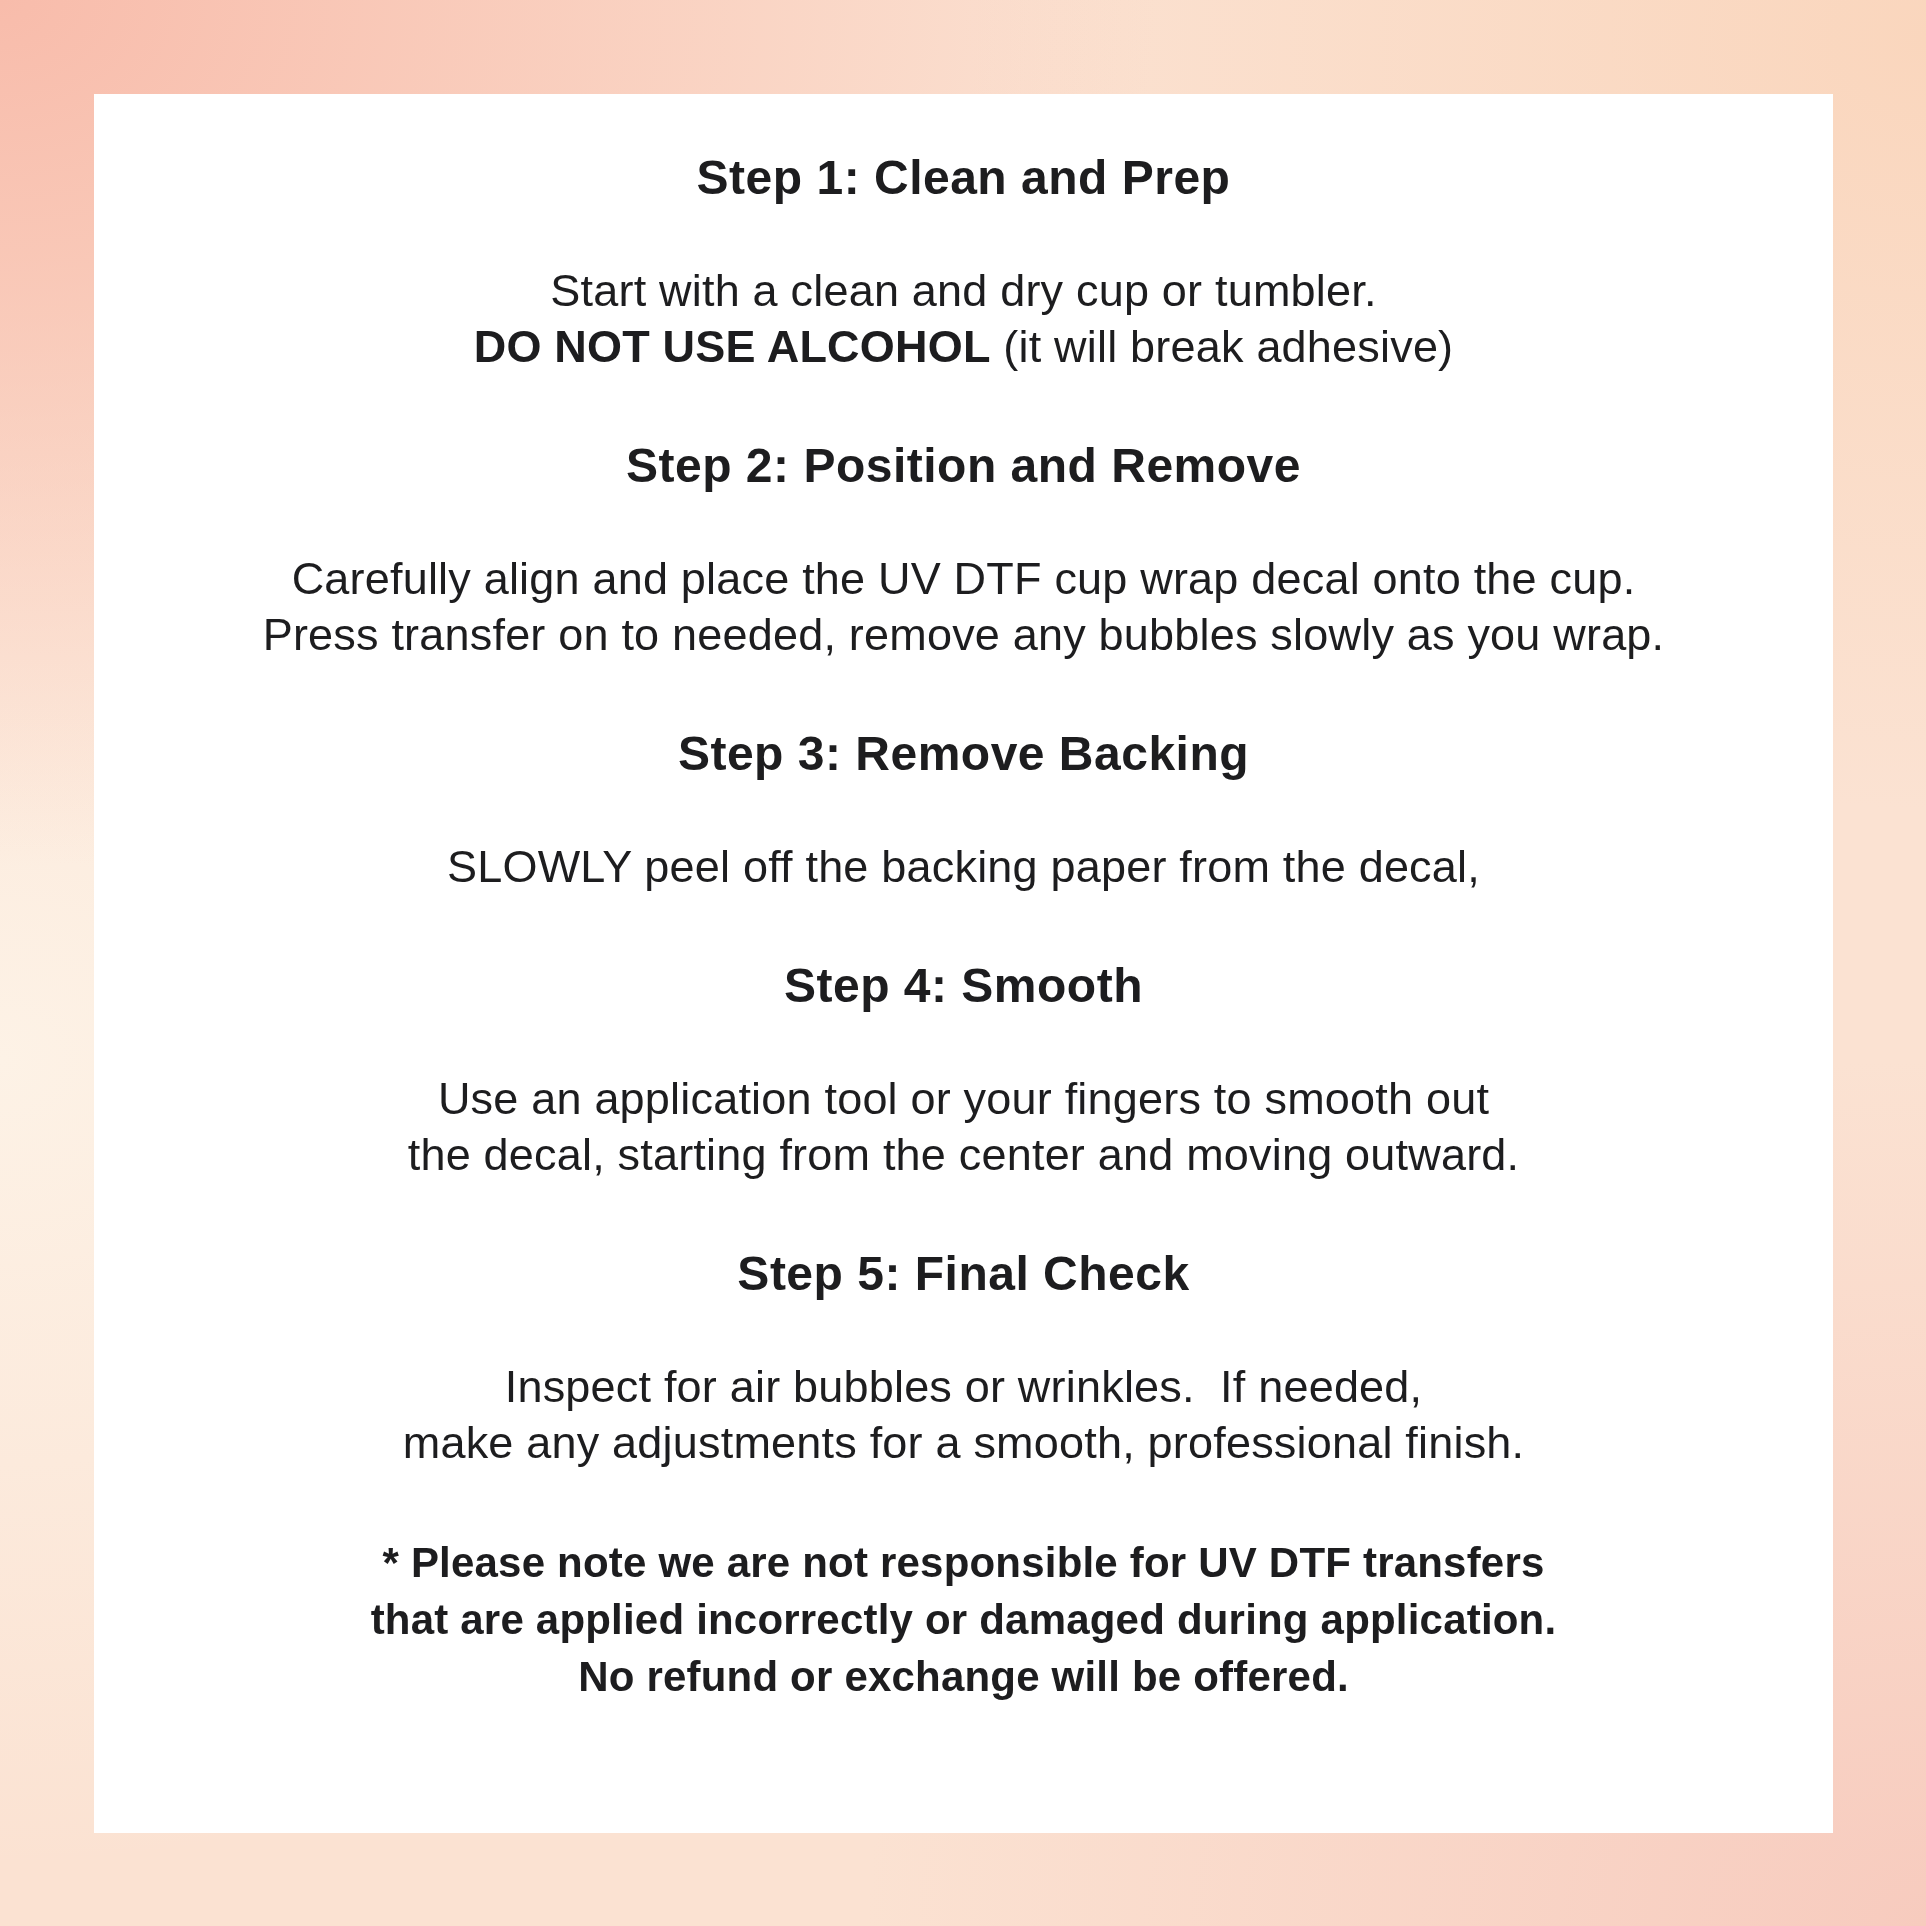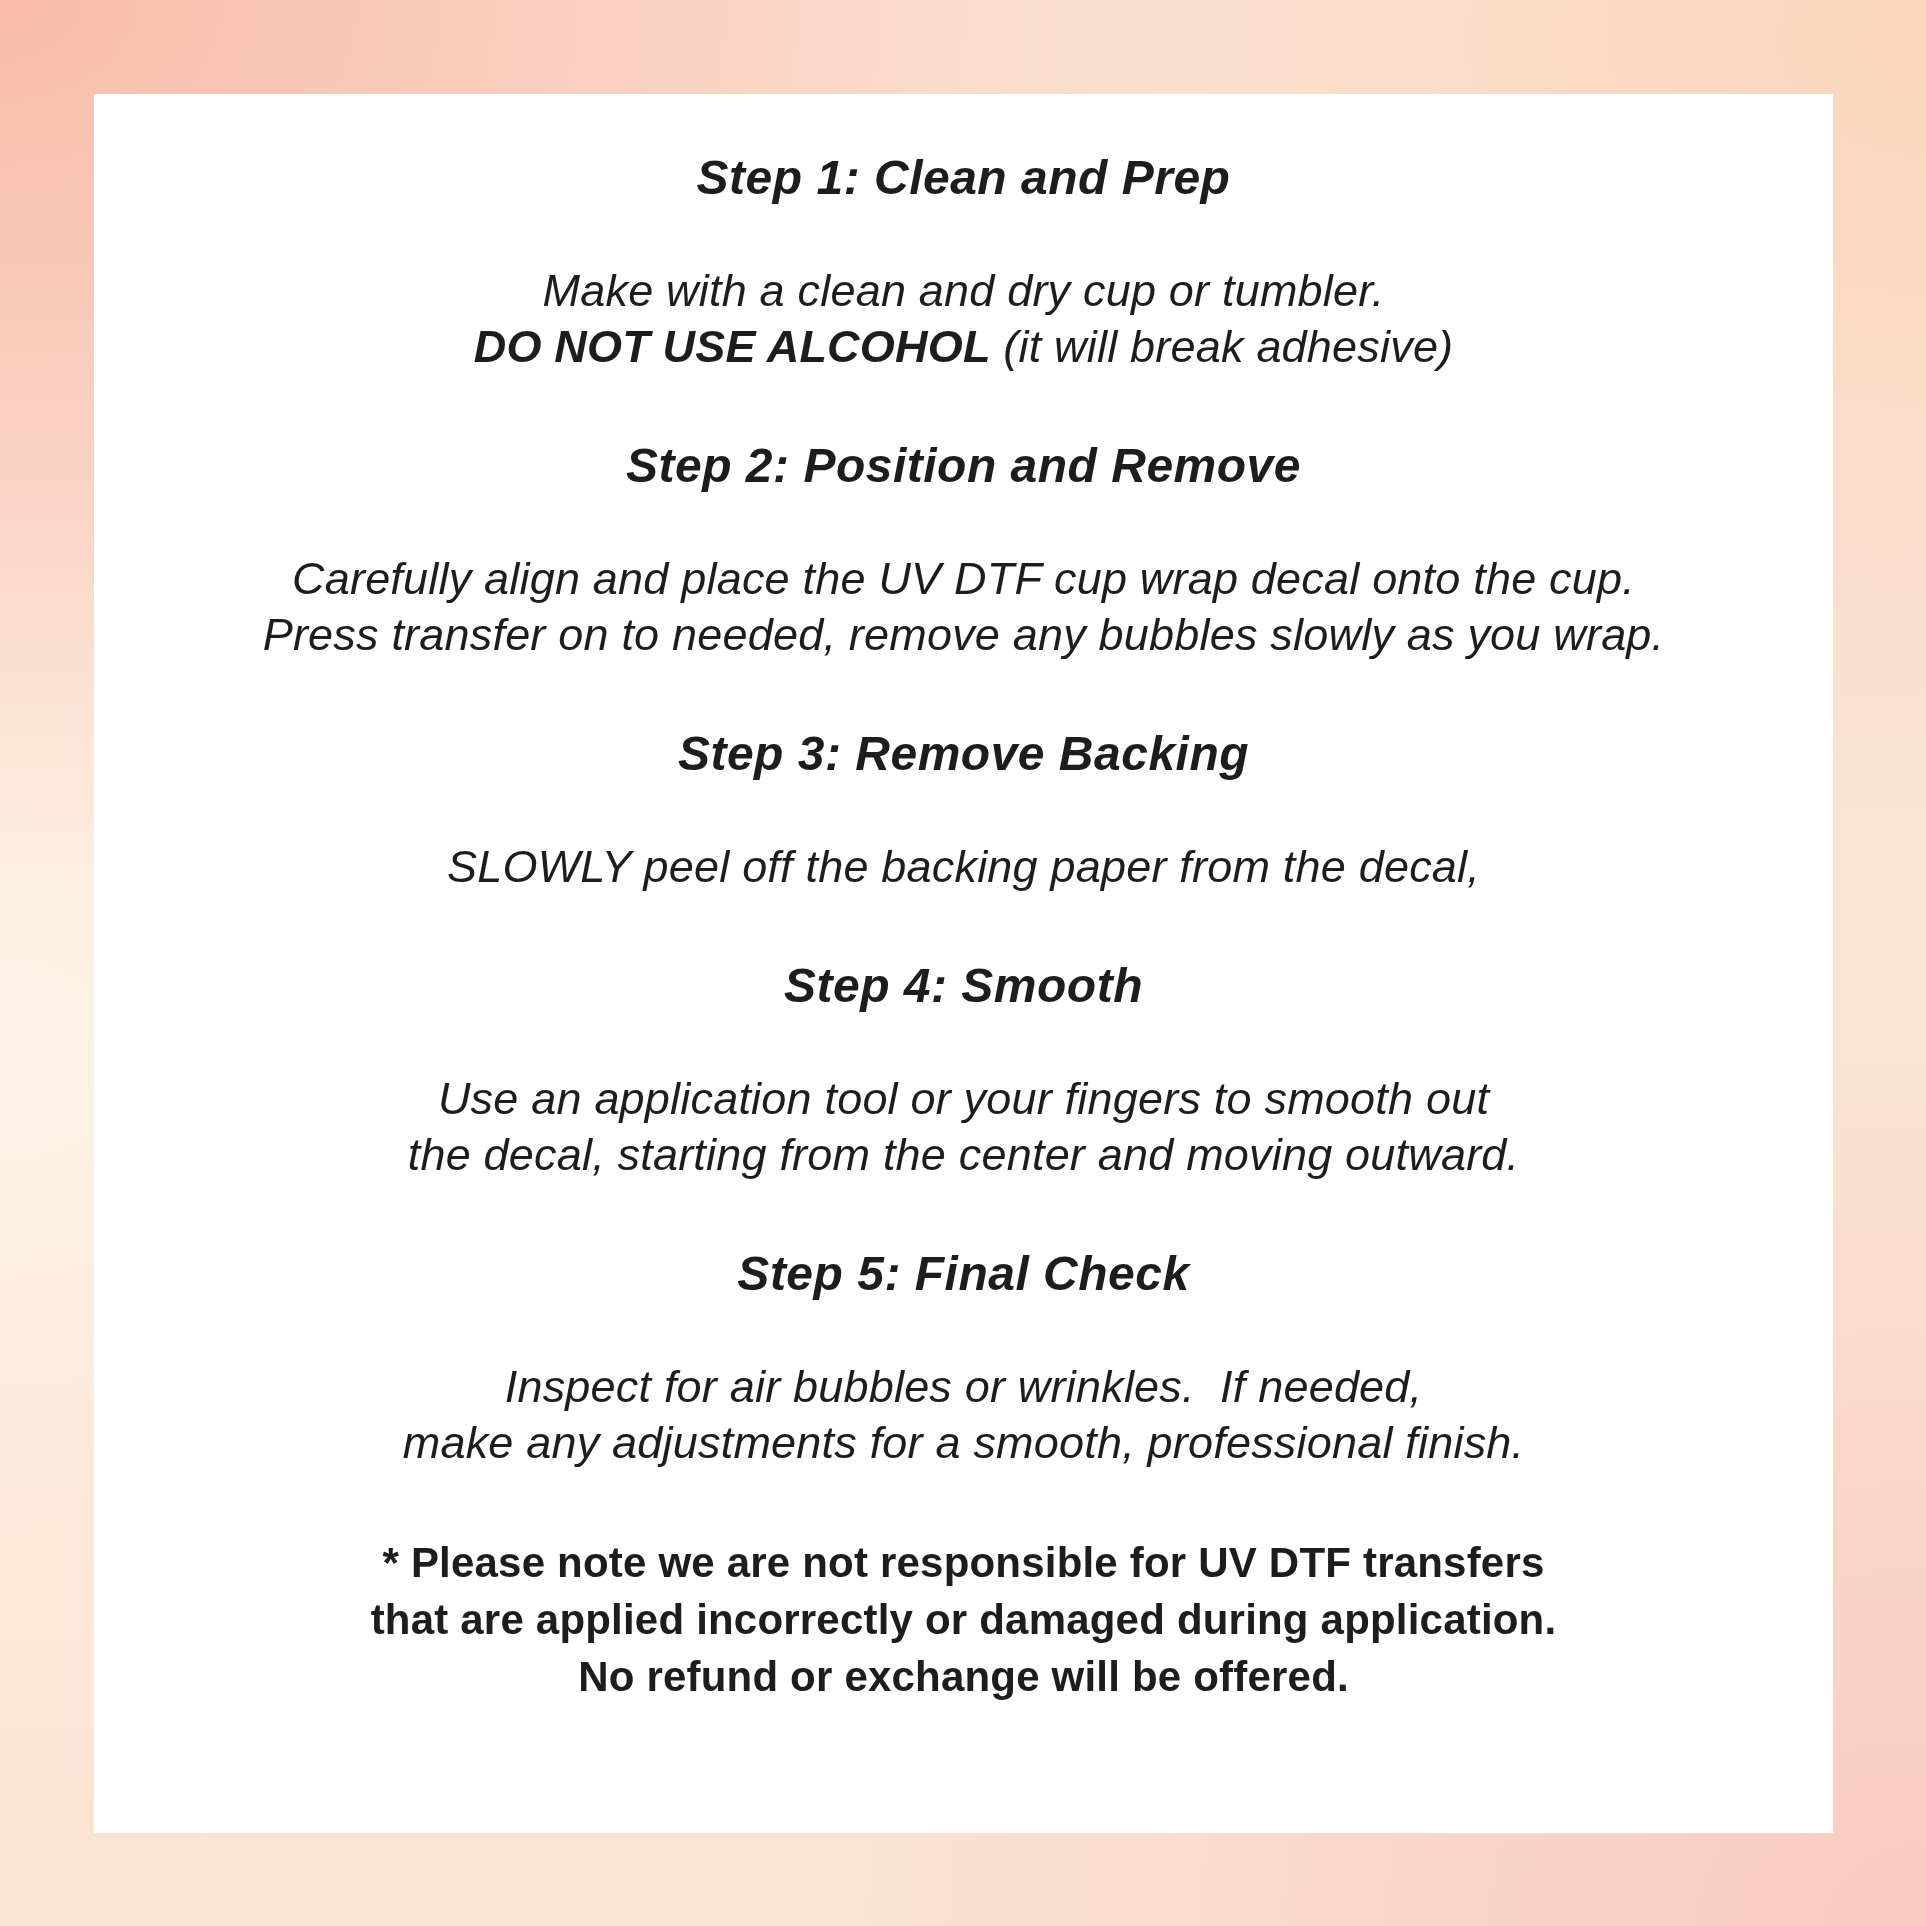--- a/index.html
+++ b/index.html
@@ -18,21 +18,21 @@
   }
   .card {
     position: absolute;
     left: 94px; top: 94px; right: 94px; bottom: 94px;
     background: #ffffff;
     box-sizing: border-box;
     padding: 56px 30px 0 30px;
     text-align: center;
     color: #1d1d1f;
   }
-  .section { margin: 0 0 63px 0; font-style: italic; }
+  .section { margin: 0 0 63px 0; }
   .heading {
     font-size: 48px;
     font-weight: 700;
     line-height: 56px;
     margin: 0 0 57px 0;
     letter-spacing: 0.5px;
   }
   .line {
     font-size: 45px;
     font-weight: 400;
@@ -49,21 +49,21 @@
   }
 </style>
 </head>
 <body>
 
 <div class="page">
   <div class="card">
 
     <div class="section">
       <div class="heading">Step 1: Clean and Prep</div>
-      <div class="line">Make with a clean and dry cup or tumbler.</div>
+      <div class="line">Start with a clean and dry cup or tumbler.</div>
       <div class="line"><span class="warning-bold">DO NOT USE ALCOHOL</span><span> (it will break adhesive)</span></div>
     </div>
 
     <div class="section">
       <div class="heading">Step 2: Position and Remove</div>
       <div class="line">Carefully align and place the UV DTF cup wrap decal onto the cup.</div>
       <div class="line">Press transfer on to needed, remove any bubbles slowly as you wrap.</div>
     </div>
 
     <div class="section">

